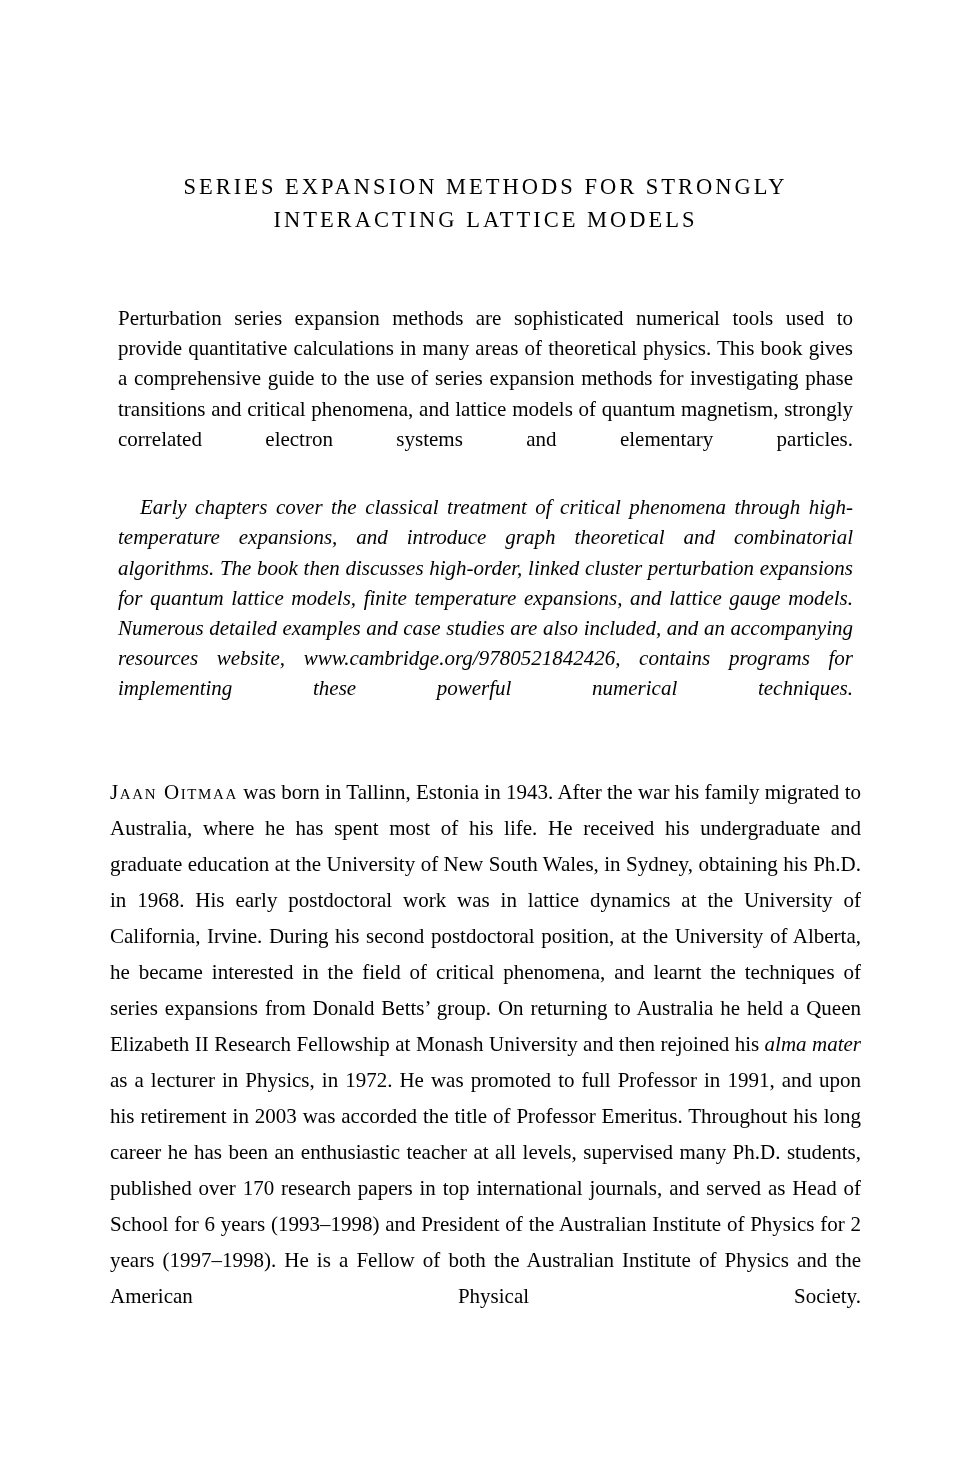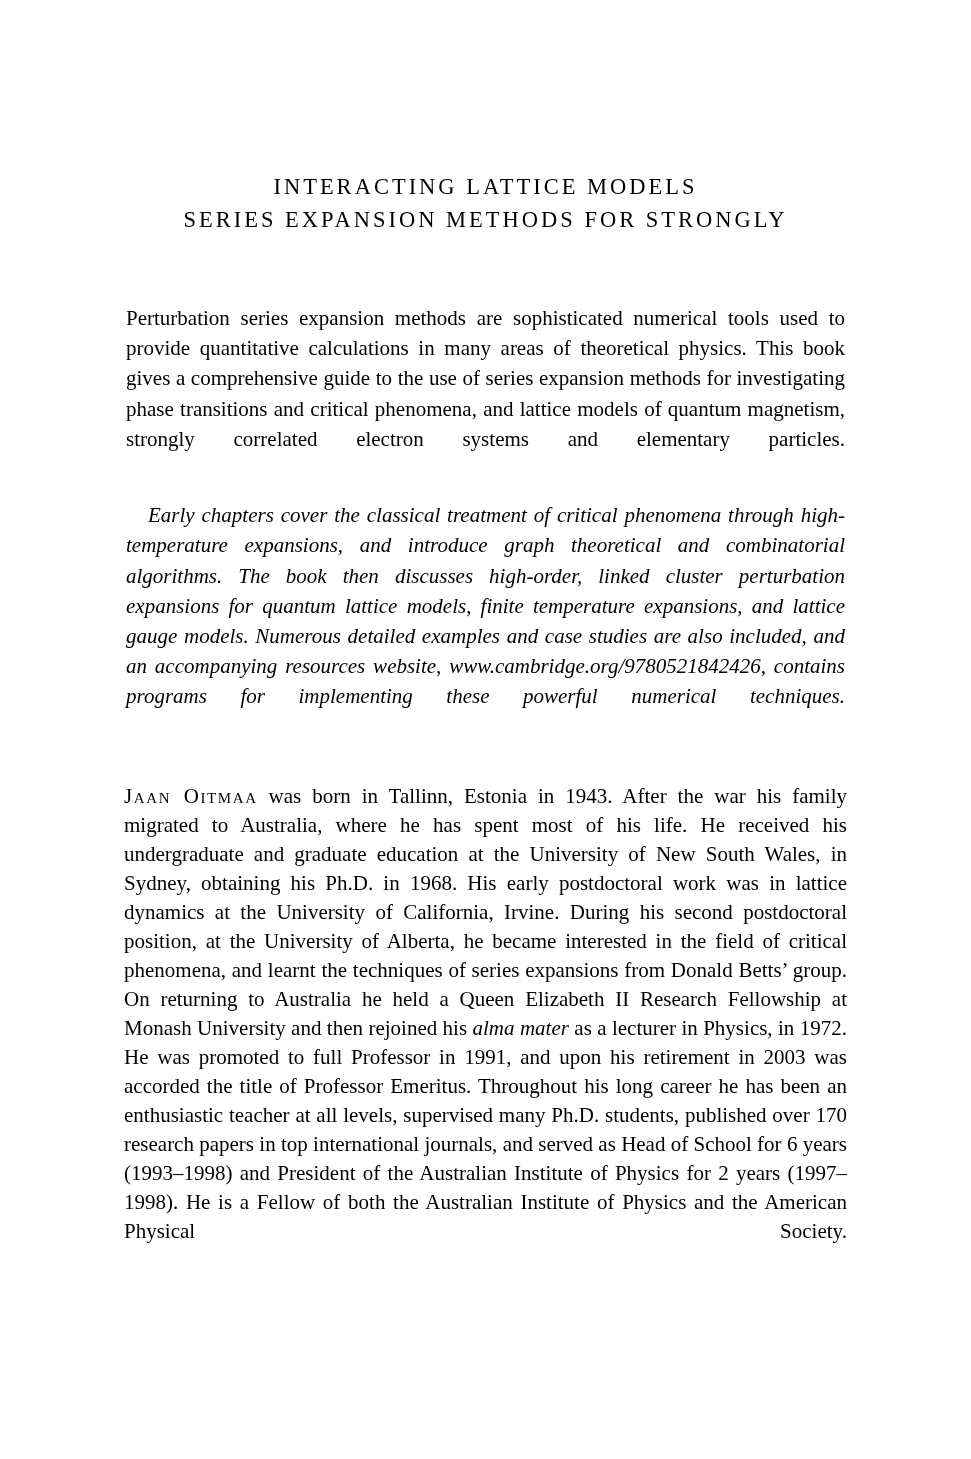--- a/index.html
+++ b/index.html
@@ -43,41 +43,41 @@
     margin: 0;
     padding: 0;
   }
   .book-title .tline {
     display: block;
     white-space: nowrap;
   }
 
   
   .blurb {
-    margin: 16px;
+    margin: 8px;
     font-size: 21px;
     line-height: 30.2px;
     text-align: justify;
     text-justify: inter-word;
     hyphens: none;
   }
   .blurb.first {
     margin-top: 67px;
     text-indent: 0;
   }
   .blurb.cont {
     text-indent: 22px;
     font-style: italic;
   }
 
   .bio {
-    margin: 14px;
+    margin: 0;
     margin-top: 40px;
     font-size: 21px;
-    line-height: 29px;
+    line-height: 36px;
     text-align: justify;
     text-justify: inter-word;
     hyphens: none;
   }
 
   .smallcaps {
     font-variant: small-caps;
     font-size: 21px;
     letter-spacing: 1.6px;
   }
@@ -93,22 +93,22 @@
     width: 100%;
   }
 </style>
 </head>
 <body>
 
 <div class="page">
   <div class="content">
 
     <h1 class="book-title">
+      <span class="tline">SERIES EXPANSION METHODS FOR STRONGLY</span>
       <span class="tline">INTERACTING LATTICE MODELS</span>
-      <span class="tline">SERIES EXPANSION METHODS FOR STRONGLY</span>
     </h1>
 
     <p class="blurb first">Perturbation series expansion methods are sophisticated numerical tools used to provide quantitative calculations in many areas of theoretical physics. This book gives a comprehensive guide to the use of series expansion methods for investigating phase transitions and critical phenomena, and lattice models of quantum magnetism, strongly correlated electron systems and elementary particles.</p>
 
     <p class="blurb cont">Early chapters cover the classical treatment of critical phenomena through high-temperature expansions, and introduce graph theoretical and combinatorial algorithms. The book then discusses high-order, linked cluster perturbation expansions for quantum lattice models, finite temperature expansions, and lattice gauge models. Numerous detailed examples and case studies are also included, and an accompanying resources website, www.cambridge.org/9780521842426, contains programs for implementing these powerful numerical techniques.</p>
 
 
     <p class="bio"><span class="smallcaps">Jaan Oitmaa</span><span> was born in Tallinn, Estonia in 1943. After the war his family migrated to Australia, where he has spent most of his life. He received his undergraduate and graduate education at the University of New South Wales, in Sydney, obtaining his Ph.D. in 1968. His early postdoctoral work was in lattice dynamics at the University of California, Irvine. During his second postdoctoral position, at the University of Alberta, he became interested in the field of critical phenomena, and learnt the techniques of series expansions from Donald Betts’ group. On returning to Australia he held a Queen Elizabeth II Research Fellowship at Monash University and then rejoined his </span><span class="italic">alma mater</span><span> as a lecturer in Physics, in 1972. He was promoted to full Professor in 1991, and upon his retirement in 2003 was accorded the title of Professor Emeritus. Throughout his long career he has been an enthusiastic teacher at all levels, supervised many Ph.D. students, published over 170 research papers in top international journals, and served as Head of School for 6 years (1993–1998) and President of the Australian Institute of Physics for 2 years (1997–1998). He is a Fellow of both the Australian Institute of Physics and the American Physical Society.</span></p>
 
   </div>

